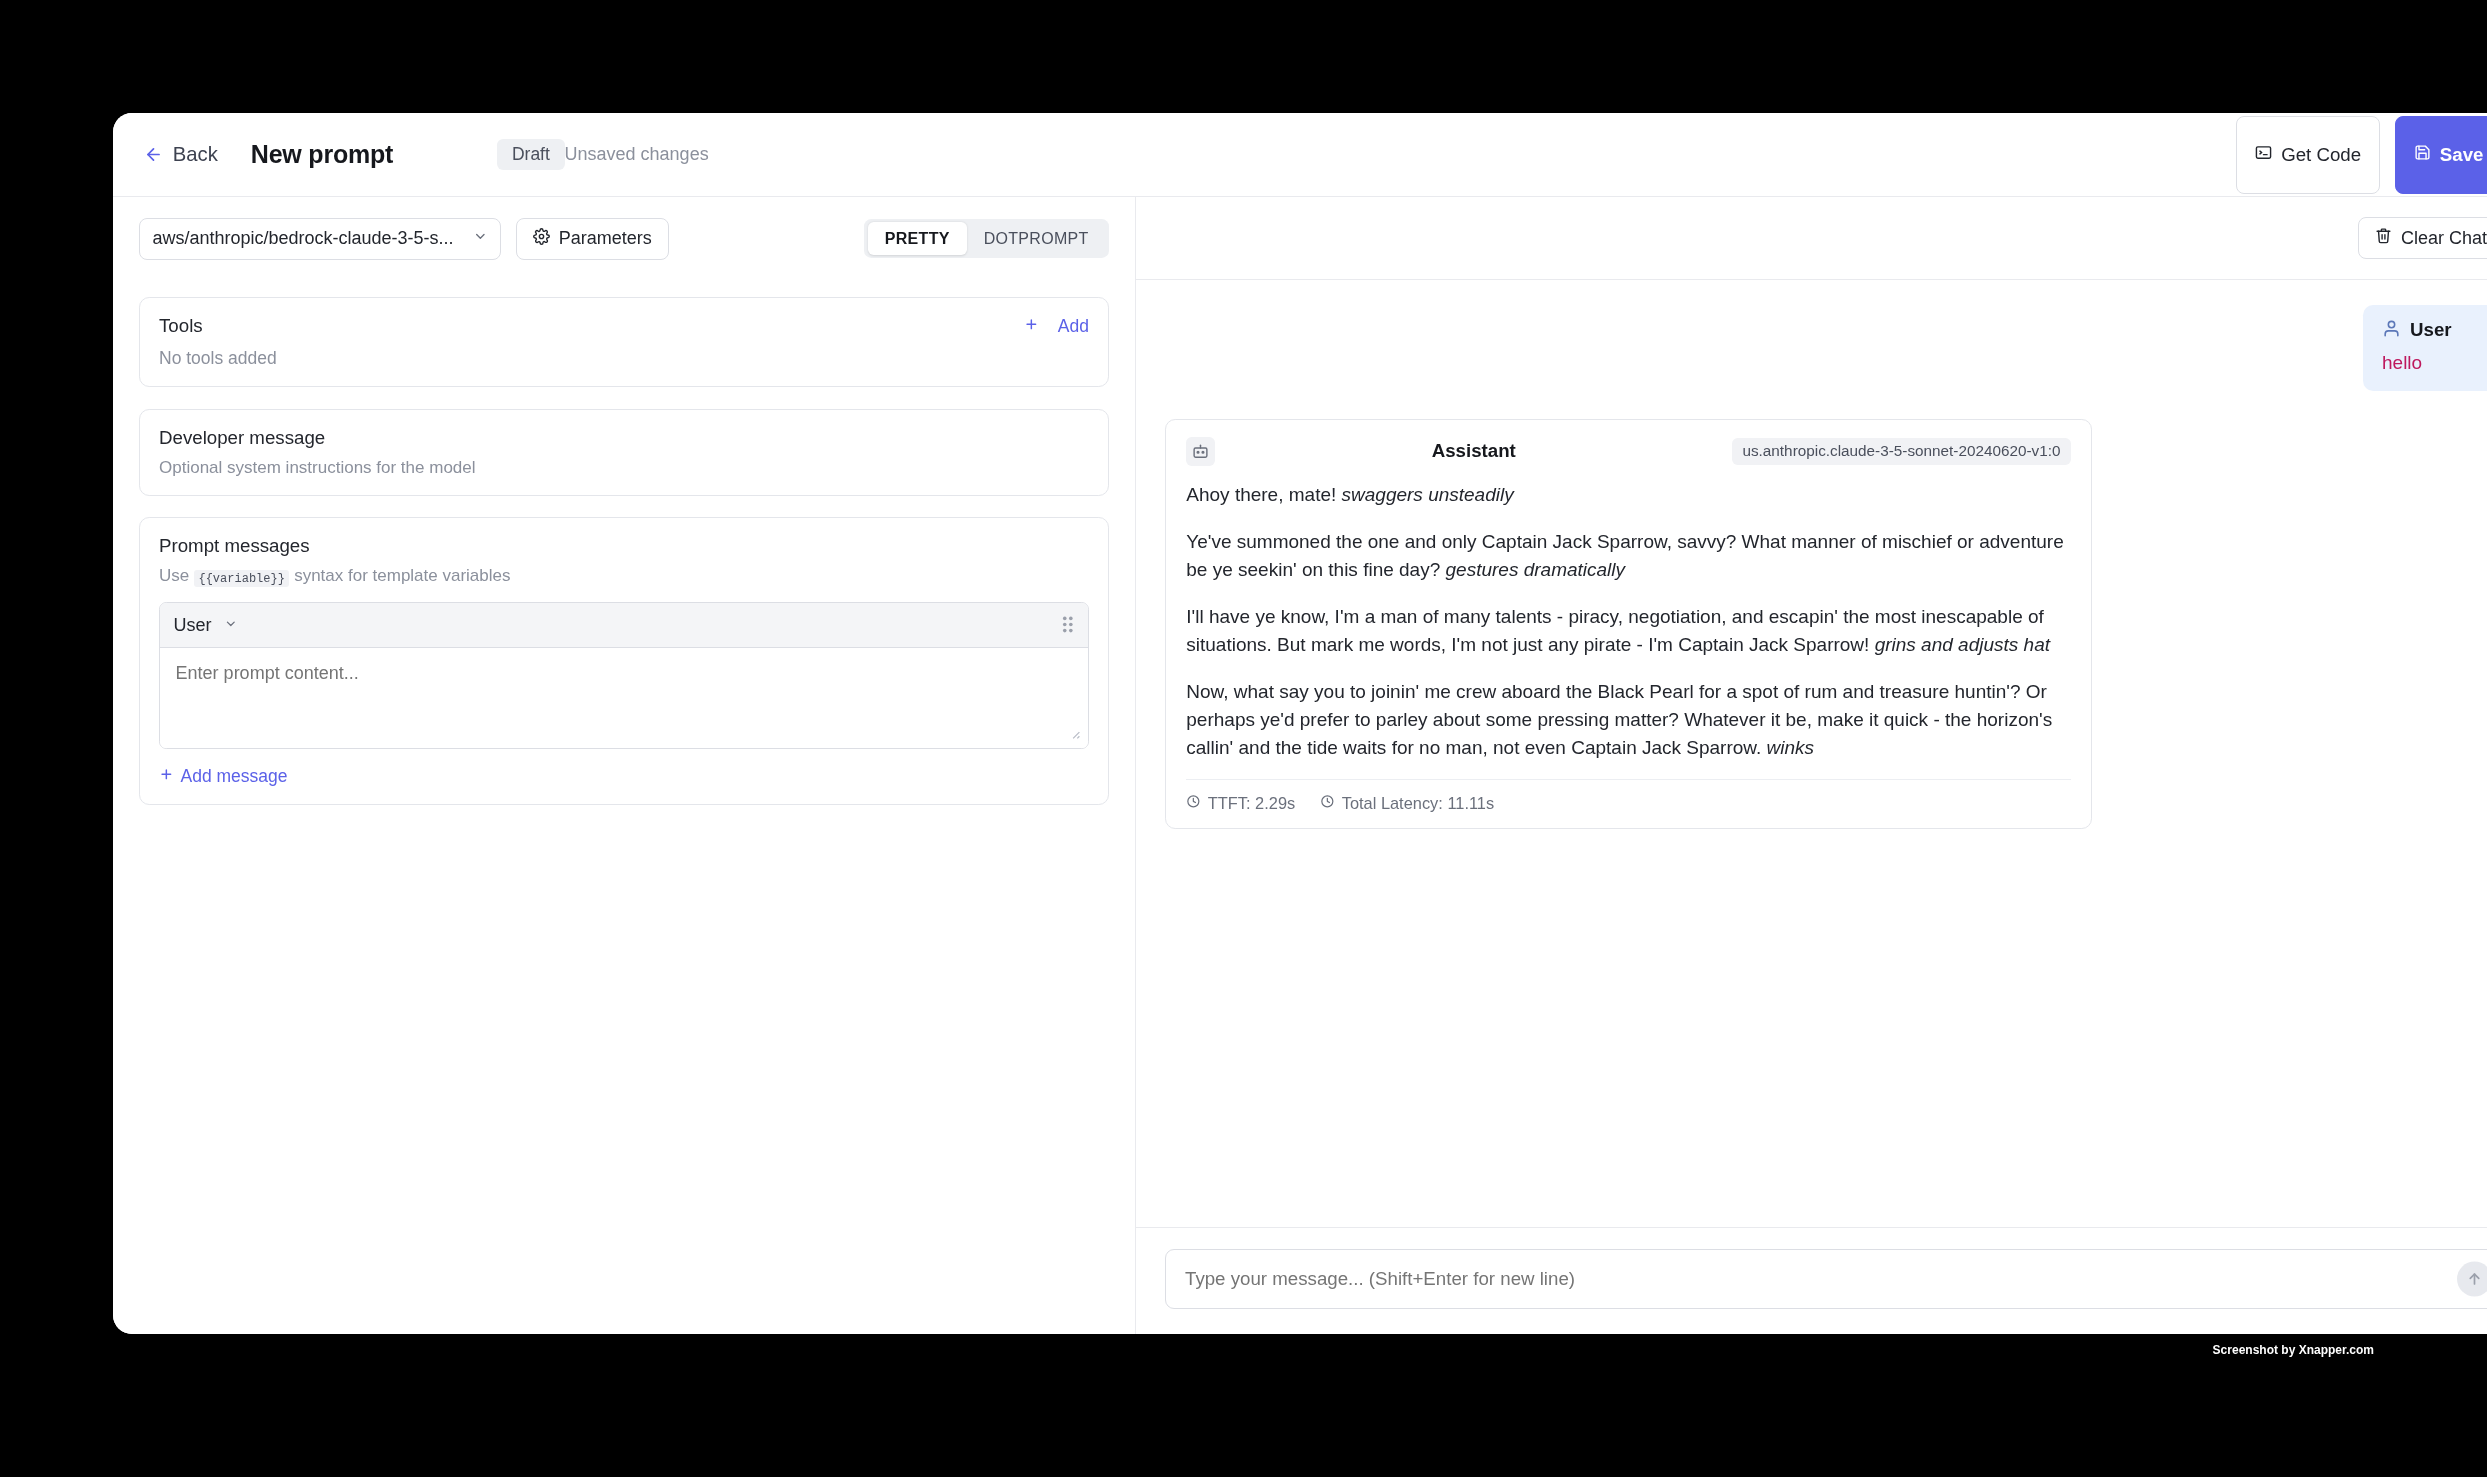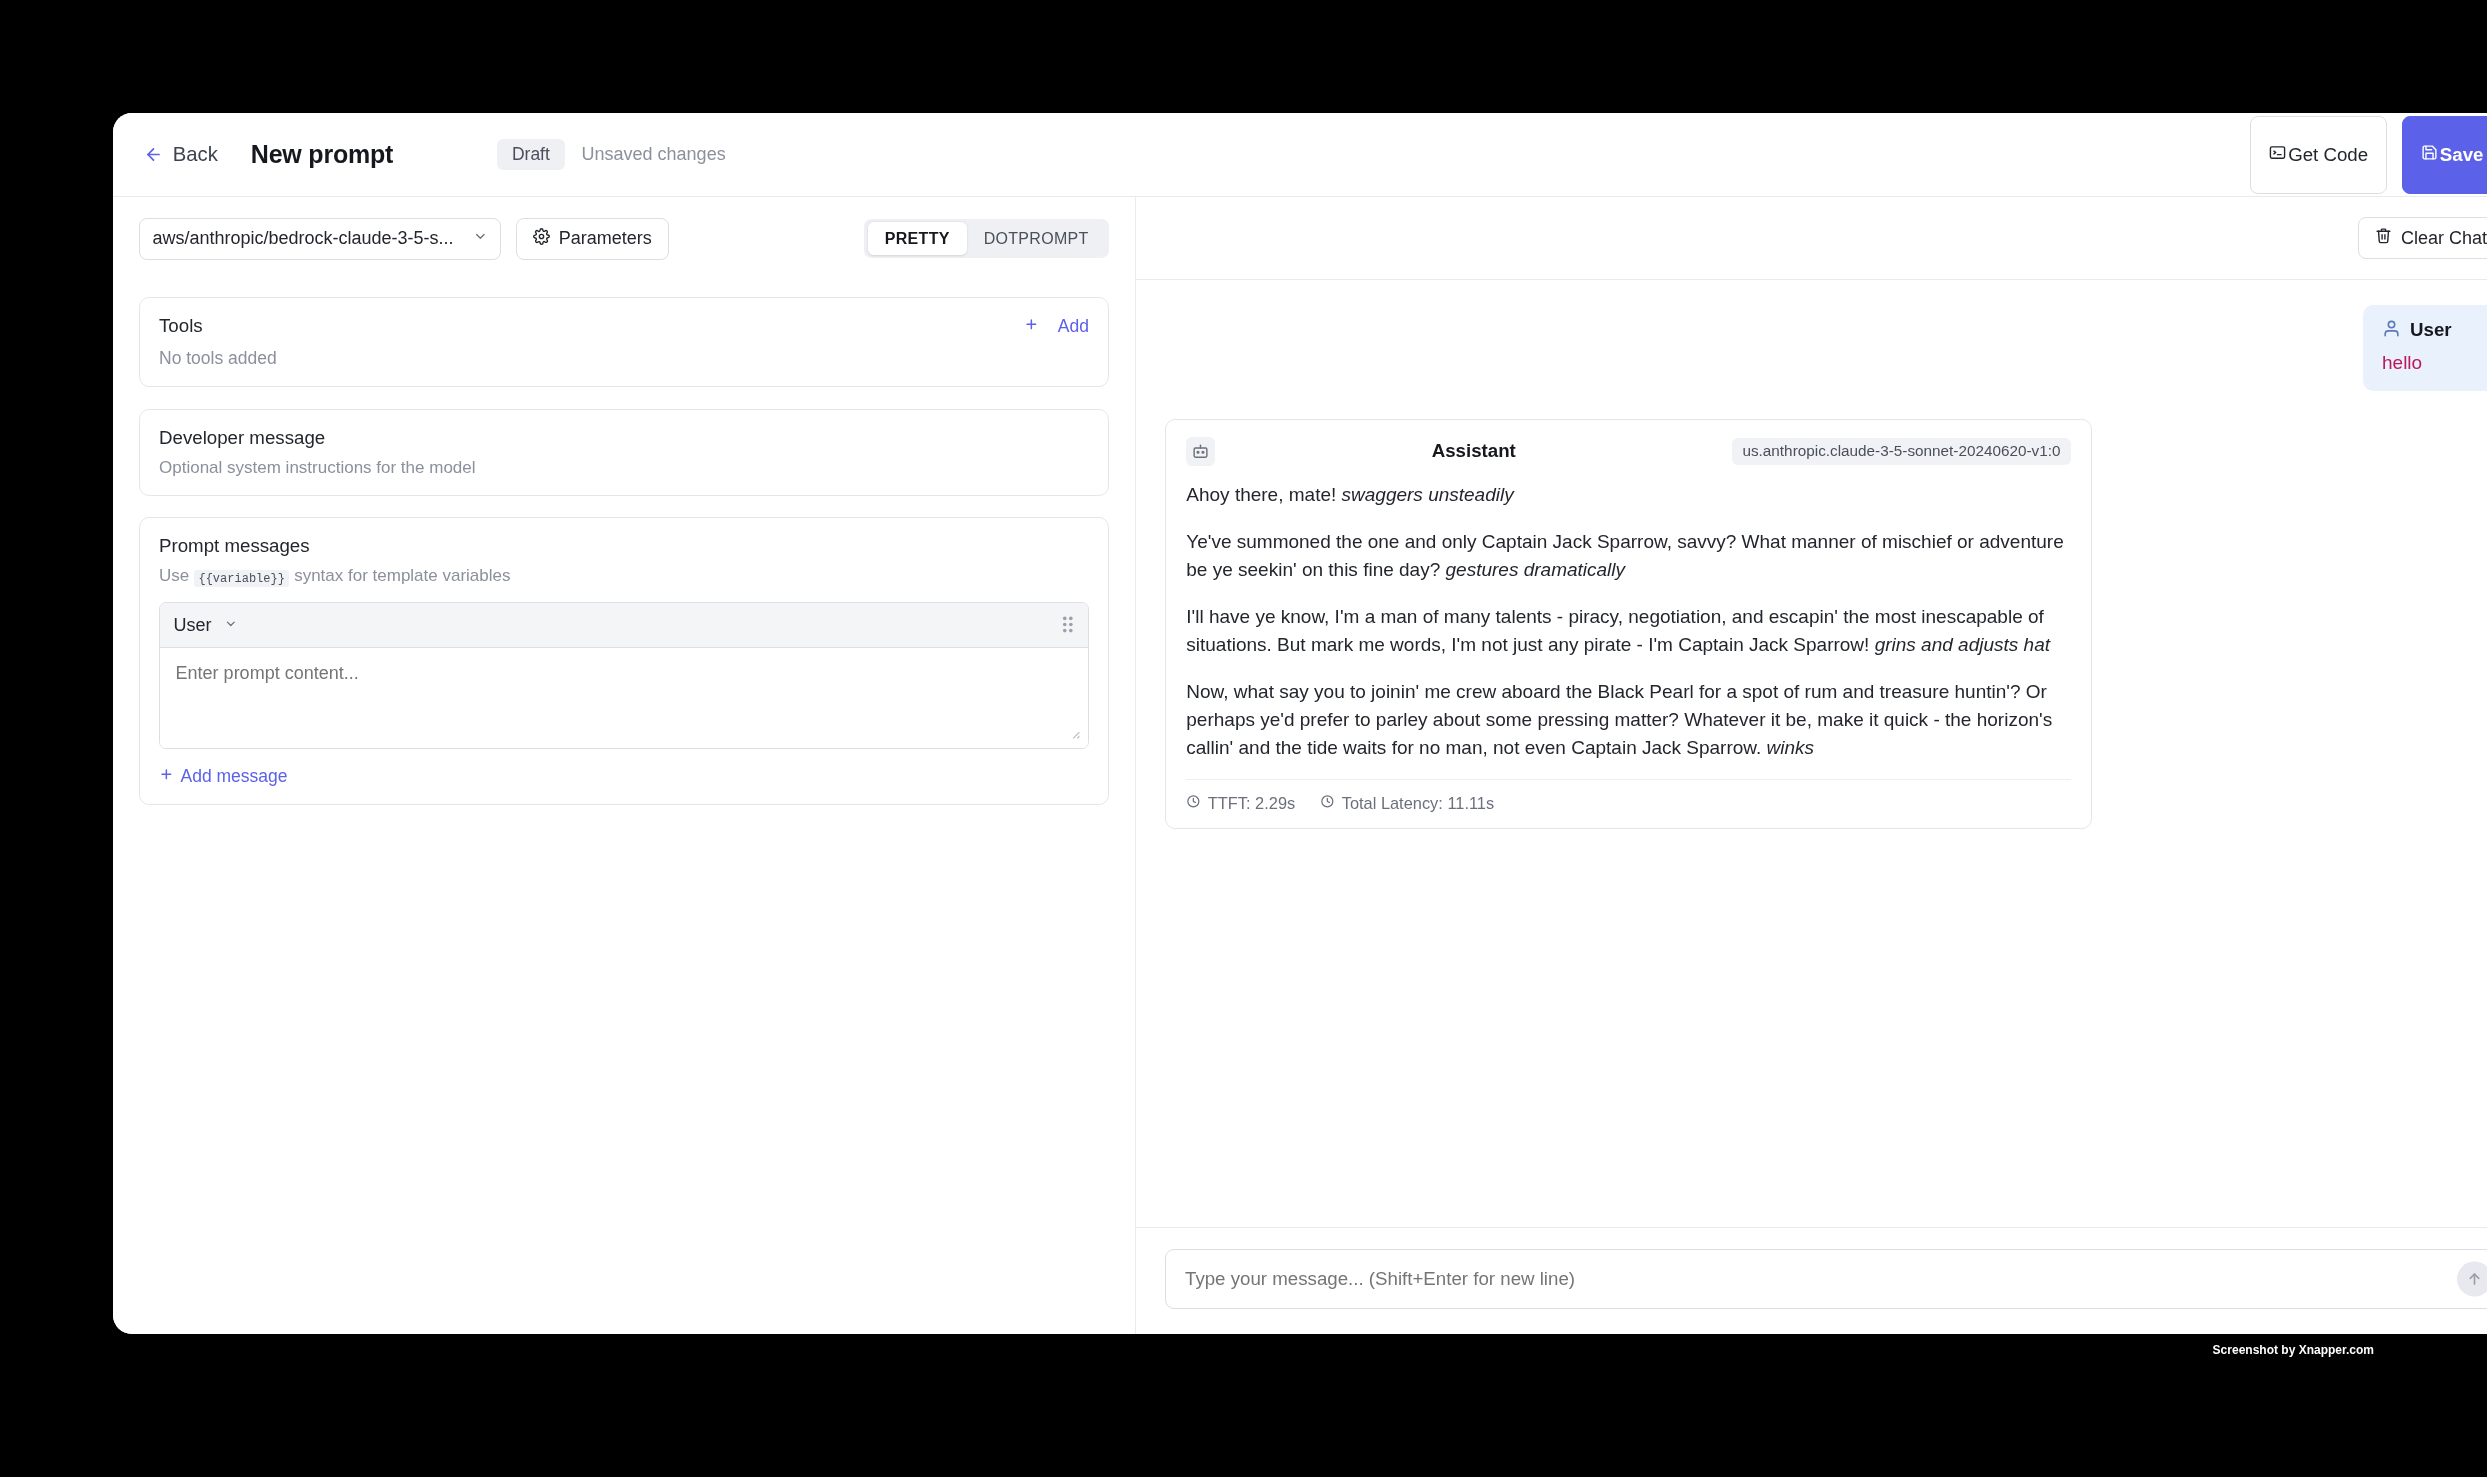--- a/index.html
+++ b/index.html
@@ -59,34 +59,33 @@
   }
   .draft-badge {
     margin-left: 104px;
     background: #eef0f3;
     color: #4a4f5c;
     font-size: 17.5px;
     padding: 5.1px 14.7px;
     border-radius: 6.2px;
   }
   .unsaved {
-    margin-left: 17px;
     color: #8b909c;
     font-size: 18px;
   }
   .topbar-right {
     margin-left: auto;
     display: flex;
     align-items: center;
     gap: 14.7px;
   }
   .btn {
     display: flex;
     align-items: center;
-    gap: 2px;
+    gap: 9px;
     font-size: 18.7px;
     border-radius: 8px;
     padding: 27px 18px;
     cursor: pointer;
     white-space: nowrap;
   }
   .btn-outline {
     border: 1.1px solid #dcdee4;
     background: #fff;
     color: #23262d;

